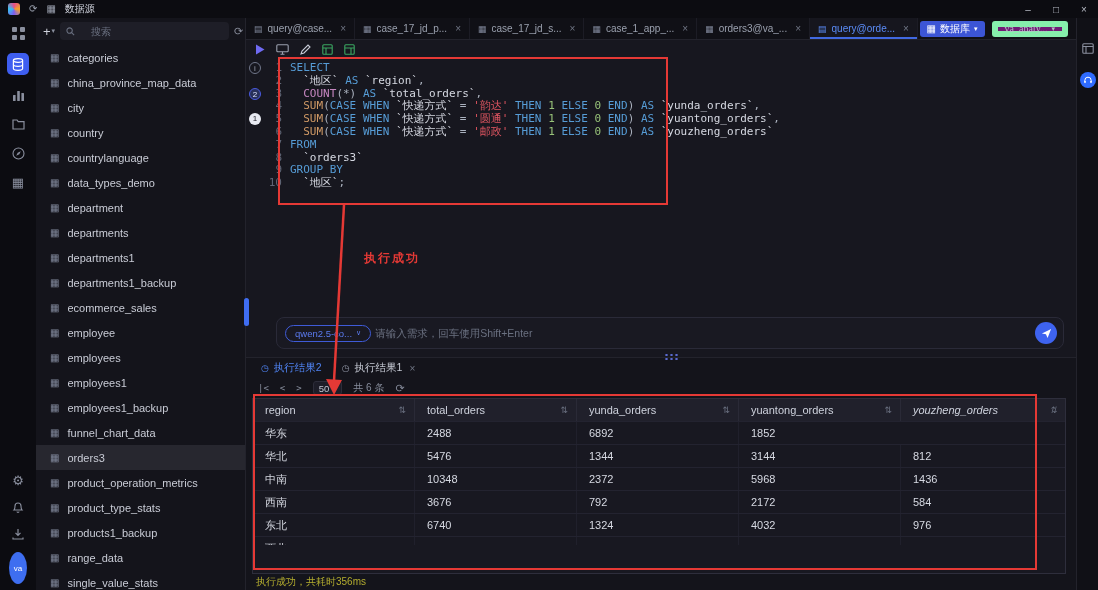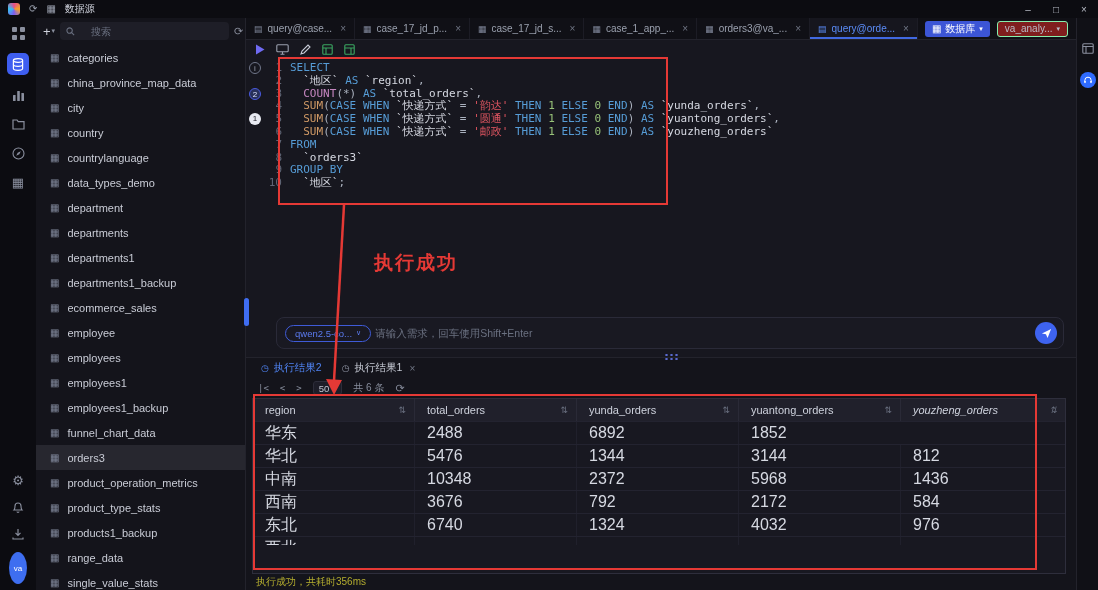--- a/index.html
+++ b/index.html
@@ -54,22 +54,22 @@
   .tab { display:flex; align-items:center; gap:5px; padding:0 8px; font-size:10px;
     color:#9aa0ae; border-right:1px solid #1c1c25; white-space:nowrap; }
   .tab .t-ic { font-size:9px; color:#7f8699; }
   .tab .t-x { font-size:10px; color:#707685; margin-left:3px; }
   .tab.active { background:#16161e; color:#5b8cf7; box-shadow:inset 0 -2px 0 #4169e1; }
   .tab.active .t-ic { color:#5b8cf7; }
   .tabbar-right { margin-left:auto; display:flex; align-items:center; gap:7px; padding-right:8px; }
   .db-btn { height:16px; background:#3c55d6; color:#fff; border-radius:3px; font-size:10px;
     display:flex; align-items:center; gap:4px; padding:0 7px; }
   .db-btn .caret, .schema-btn .caret { font-size:7px; }
-  .schema-btn { height:16px; background:#7f1d1d; color:#b9bdc9; border-radius:3px; font-size:10px;
-    display:flex; align-items:center; gap:4px; padding:0 7px; border:1px solid #86efac; }
+  .schema-btn { height:16px; background:#701a75; color:#b9bdc9; border-radius:3px; font-size:10px;
+    display:flex; align-items:center; gap:4px; padding:0 7px; border:6px solid #86efac;font-family:Liberation Serif, serif; }
   
   .editor-zone { height:318px; display:flex; flex-direction:column; background:#17171f;
     border-bottom:1px solid #23232c; }
   .ed-toolbar { height:18px; display:flex; align-items:center; gap:11px; padding-left:9px; }
   .ed-toolbar svg { display:block; }
   .editor { flex:1; display:flex; position:relative; font-family:"DejaVu Sans Mono",monospace;
     font-size:11px; line-height:12.8px; overflow:hidden; }
   .gutter-markers { position:relative; width:18px; flex:0 0 auto; }
   .gm { position:absolute; left:3px; width:12px; height:12px; border-radius:50%;
     font-size:8px; line-height:11px; text-align:center; font-family:"Liberation Sans",sans-serif; }
@@ -106,21 +106,21 @@
   .pg-size .caret { font-size:6px; color:#8a8f9e; }
   .tbl { flex:1; min-height:0; margin:0 10px 0 6px; border:1px solid #2e2e3c; overflow:hidden;
     background:#181821; display:flex; flex-direction:column; }
   .thead { display:flex; background:#20202b; height:22px; flex:0 0 auto; }
   .hcell { width:162px; flex:0 0 auto; display:flex; align-items:center; justify-content:space-between;
     padding:0 8px 0 12px; border-right:1px solid #2a2a37; font-size:11px; color:#ced2dd; }
   .hcell:last-child { flex:1; border-right:none;font-style:italic; }
   .sort { color:#6a7080; font-size:9px; }
   .tbody { flex:1; overflow:hidden; }
   .trow { display:flex; height:23px; border-top:1px solid #232330; }
-  .tcell { width:162px; flex:0 0 auto; line-height:22px; padding-left:12px; font-size:16px;
+  .tcell { width:162px; flex:0 0 auto; line-height:22px; padding-left:12px; font-size:11px;
     color:#d6d9e2; border-right:1px solid #20202c; white-space:nowrap; overflow:hidden; }
   .tcell:last-child { flex:1; border-right:none; }
   .trow.partial { height:9px; overflow:hidden; }
   .res-status { height:16px; display:flex; align-items:center; padding-left:10px;
     font-size:10px; color:#b3ac2f; }
   
   .right-rail { width:22px; background:#101016; border-left:1px solid #23232c;
     display:flex; flex-direction:column; align-items:center; padding-top:22px; gap:14px; }
   .assist { width:16px; height:16px; border-radius:50%; background:#2f6bff;
     display:flex; align-items:center; justify-content:center; }
@@ -128,21 +128,21 @@
   .drag-handle { position:absolute; left:244px; top:298px; width:5px; height:28px;
     border-radius:2.5px; background:#3f6df2; z-index:40; }
   .split-dots { position:absolute; left:664px; top:353px; width:16px; height:7px; z-index:30;
     background-image:radial-gradient(circle,#5a6acf 1px,transparent 1.3px);
     background-size:5px 4px; }
   
   .anno { position:absolute; inset:0; pointer-events:none; z-index:100; }
   .anno-rect { position:absolute; border:2px solid #e53935; }
   .anno-rect1 { left:278px; top:57px; width:390px; height:148px; }
   .anno-rect2 { left:253px; top:394px; width:784px; height:176px; }
-  .anno-label { position:absolute; left:374px; top:250px; color:#e53935; font-size:19px;
+  .anno-label { position:absolute; left:364px; top:250px; color:#e53935; font-size:12px;
     font-weight:bold; letter-spacing:2px; }
   .anno-arrow { position:absolute; left:312px; top:203px; }
 </style>
 </head>
 <body>
 
 <div class="app">
 
   <div class="titlebar">
     <div class="tb-left">

